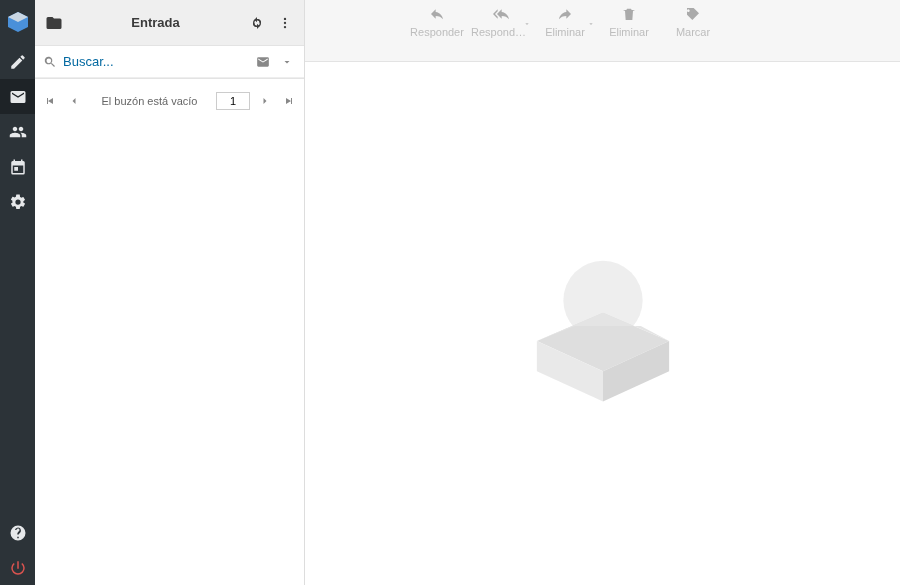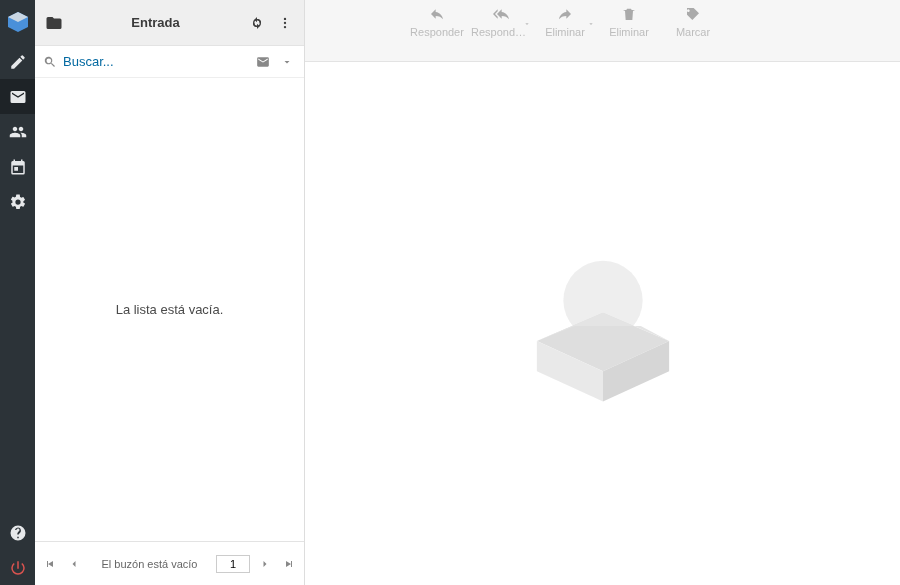--- a/index.html
+++ b/index.html
@@ -190,23 +190,20 @@
             <path d="M20 4H4a2 2 0 0 0-2 2v12a2 2 0 0 0 2 2h16a2 2 0 0 0 2-2V6a2 2 0 0 0-2-2zm0 4-8 5-8-5V6l8 5 8-5z"></path>
           </svg>
       </div>
       <div class="chev-btn">
         <svg width="12" height="12" viewBox="0 0 24 24">
             <path d="M7 10l5 5 5-5z"></path>
           </svg>
       </div>
     </div>
 
-    <div class="list-body">
-      <span>La lista está vacía.</span>
-    </div>
 
     <div class="list-footer">
       <div class="nav-btn">
           <svg viewBox="0 0 24 24">
             <path d="M18 6 8 12l10 6zM6 6h2v12H6z"></path>
           </svg>
         </div>
       <div class="nav-btn">
           <svg viewBox="0 0 24 24">
             <path d="M15 6l-6 6 6 6z"></path>

